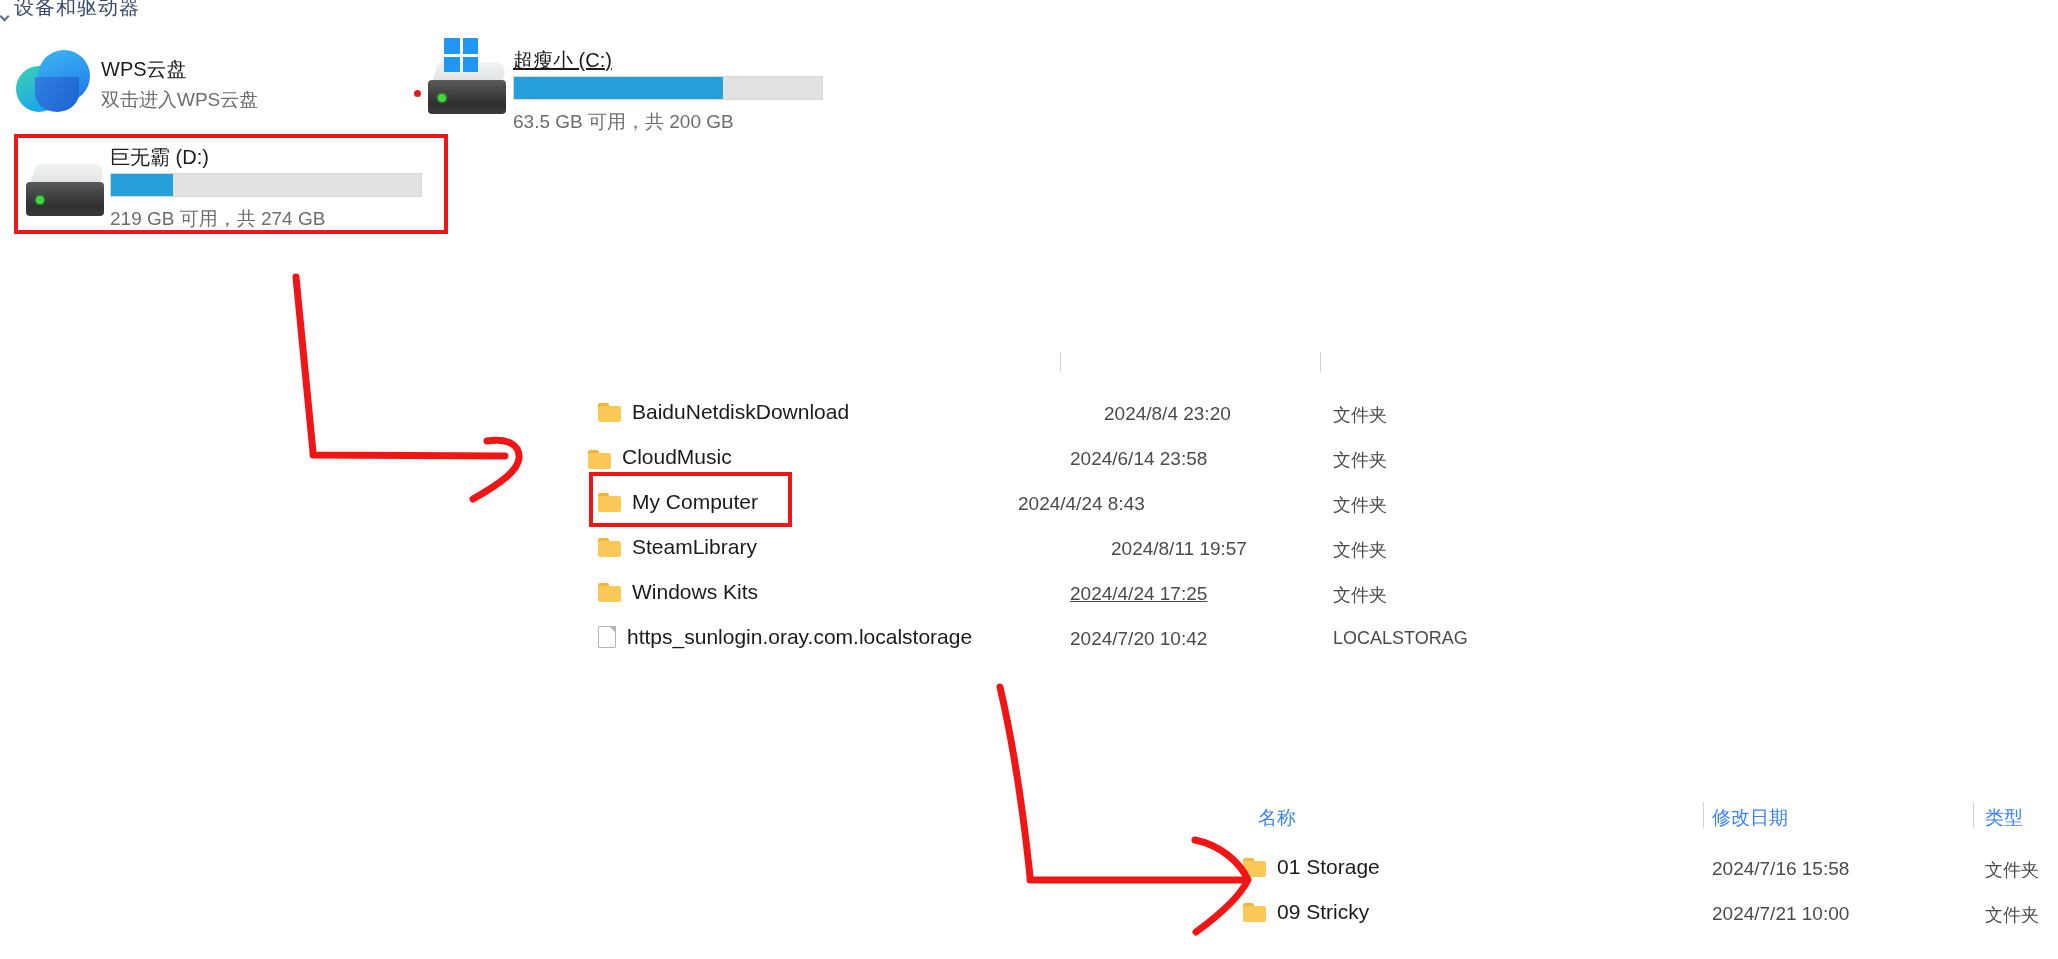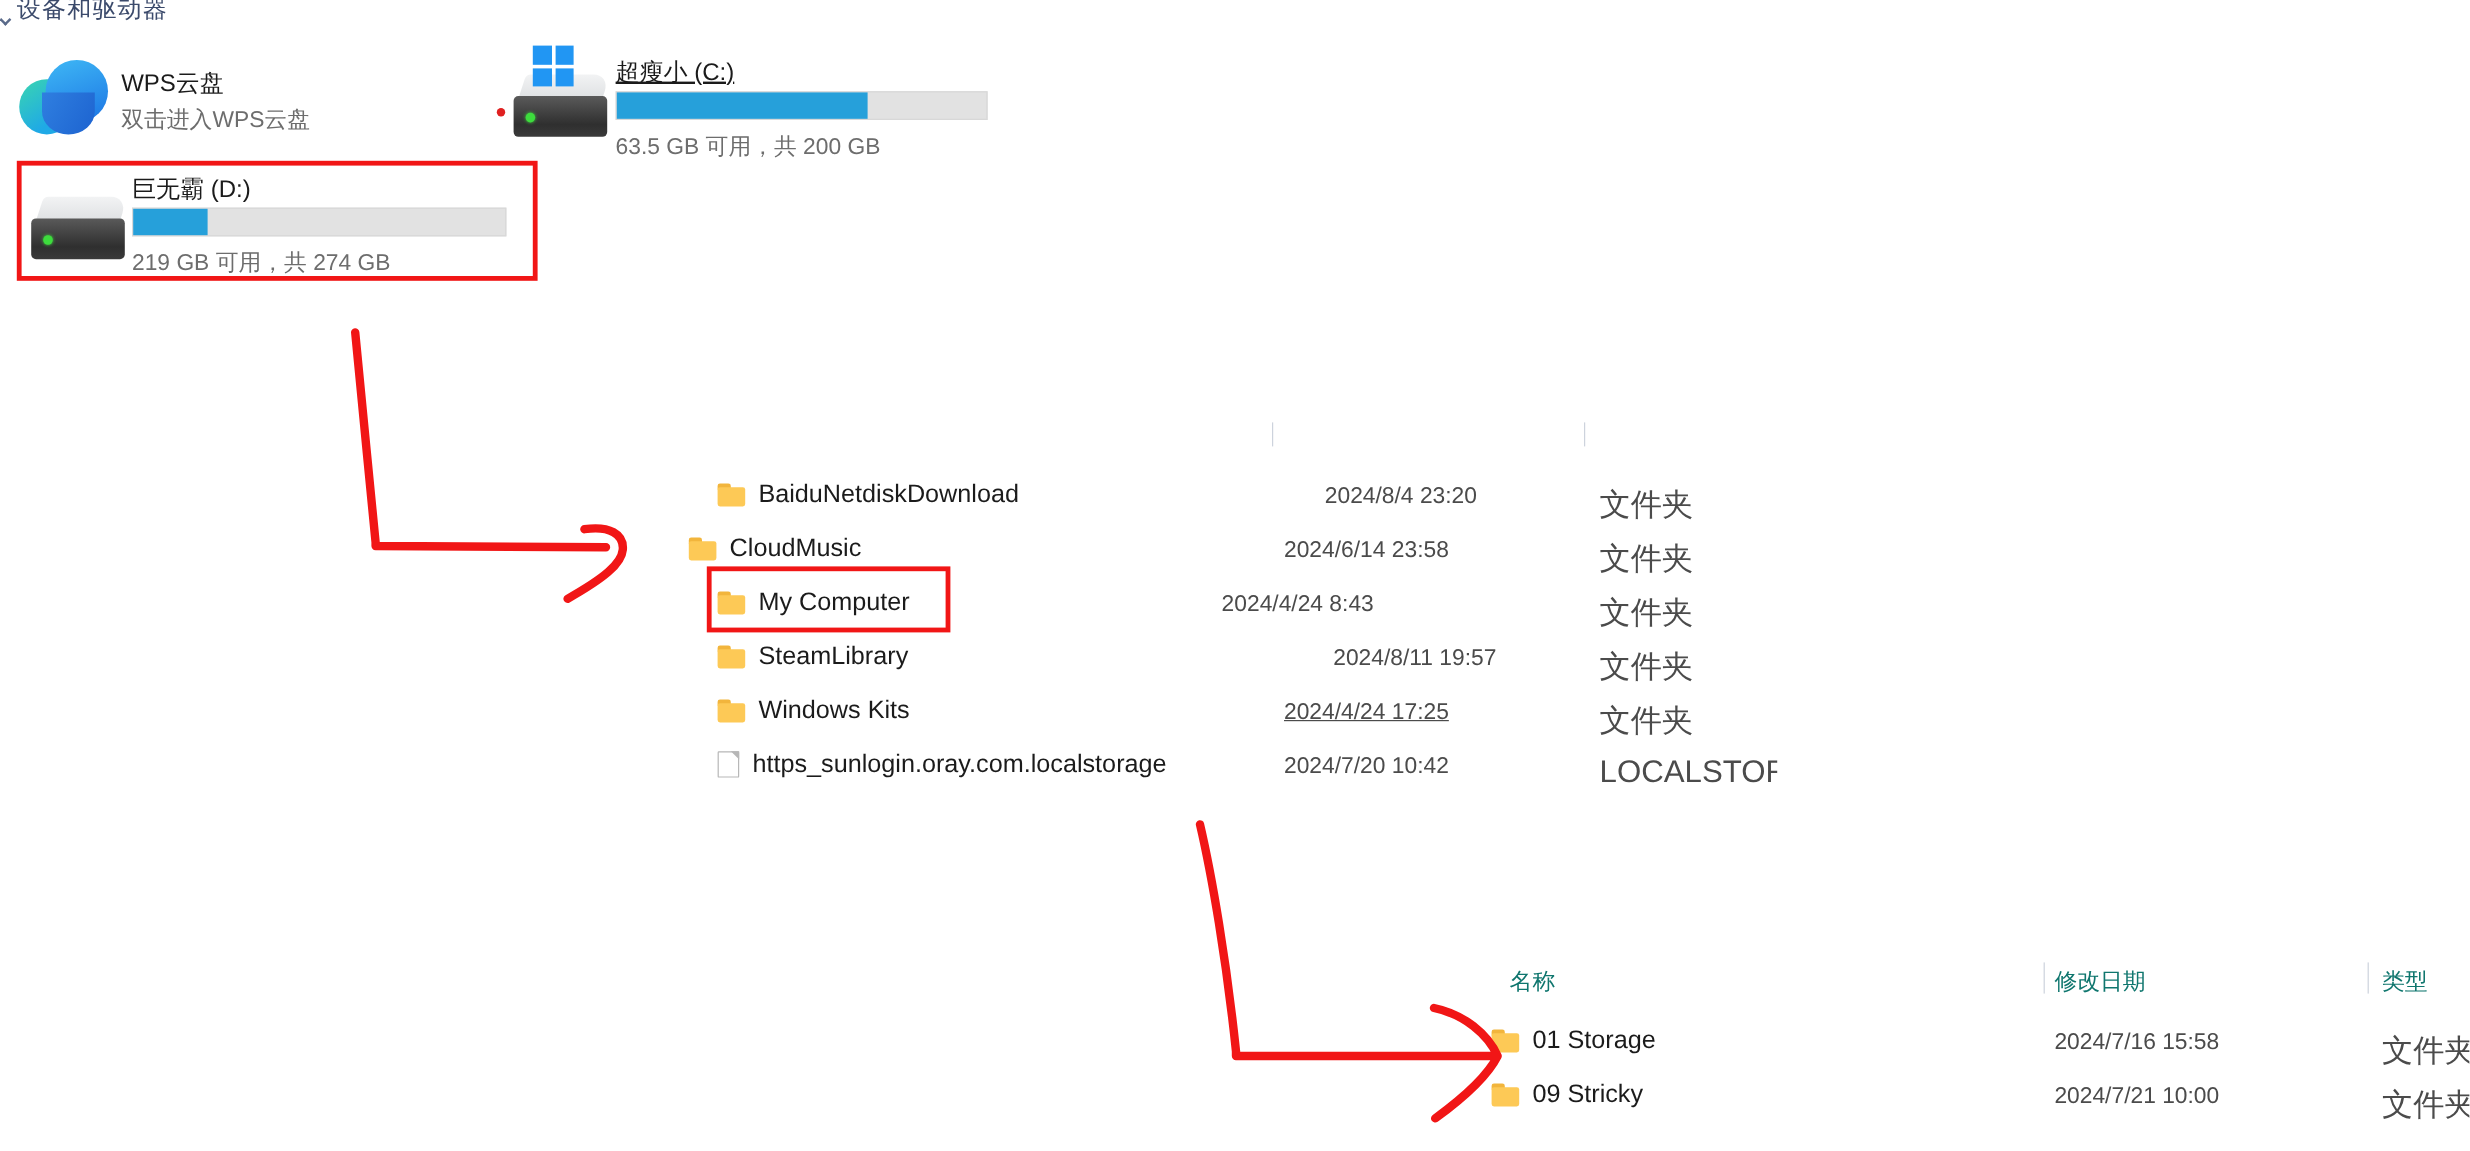--- a/index.html
+++ b/index.html
@@ -137,21 +137,21 @@
     border: 4px solid #f11616;
     background: transparent;
     pointer-events: none;
   }
 
   
   .filelist { position: absolute; }
   .fl-header {
     position: absolute;
     font-size: 19px;
-    color: #0f766e;
+    color: #3b82f6;
     white-space: nowrap;
   }
   .col-sep {
     position: absolute;
     width: 1px;
     background: #cdd3dd;
   }
   .row-name {
     position: absolute;
     display: flex;
@@ -162,21 +162,21 @@
     white-space: nowrap;
   }
   .row-date {
     position: absolute;
     font-size: 19px;
     color: #4b4b4b;
     white-space: nowrap;
   }
   .row-type {
     position: absolute;
-    font-size: 26px;
+    font-size: 18px;
     color: #4b4b4b;
     white-space: nowrap;
   }
 
   
   .folder-ico {
     position: relative;
     width: 23px; height: 19px;
     flex: 0 0 auto;
   }
@@ -277,21 +277,21 @@
     <div class="row-name" style="left:598px; top:400px;">
       <span class="folder-ico">
           <span class="tab"></span>
           <span class="bdy"></span>
         </span>
       <span>BaiduNetdiskDownload</span>
     </div>
     <div class="row-date" style="left:1104px; top:403px;">2024/8/4 23:20</div>
     <div class="row-type" style="left:1333px; top:403px;">文件夹</div>
 
-    <div class="row-name" style="left:574px; top:445px;">
+    <div class="row-name" style="left:588px; top:445px;align-items:flex-end;">
       <span class="folder-ico">
           <span class="tab"></span>
           <span class="bdy"></span>
         </span>
       <span>CloudMusic</span>
     </div>
     <div class="row-date" style="left:1070px; top:448px;">2024/6/14 23:58</div>
     <div class="row-type" style="left:1333px; top:448px;">文件夹</div>
 
     <div class="row-name" style="left:598px; top:490px;">

